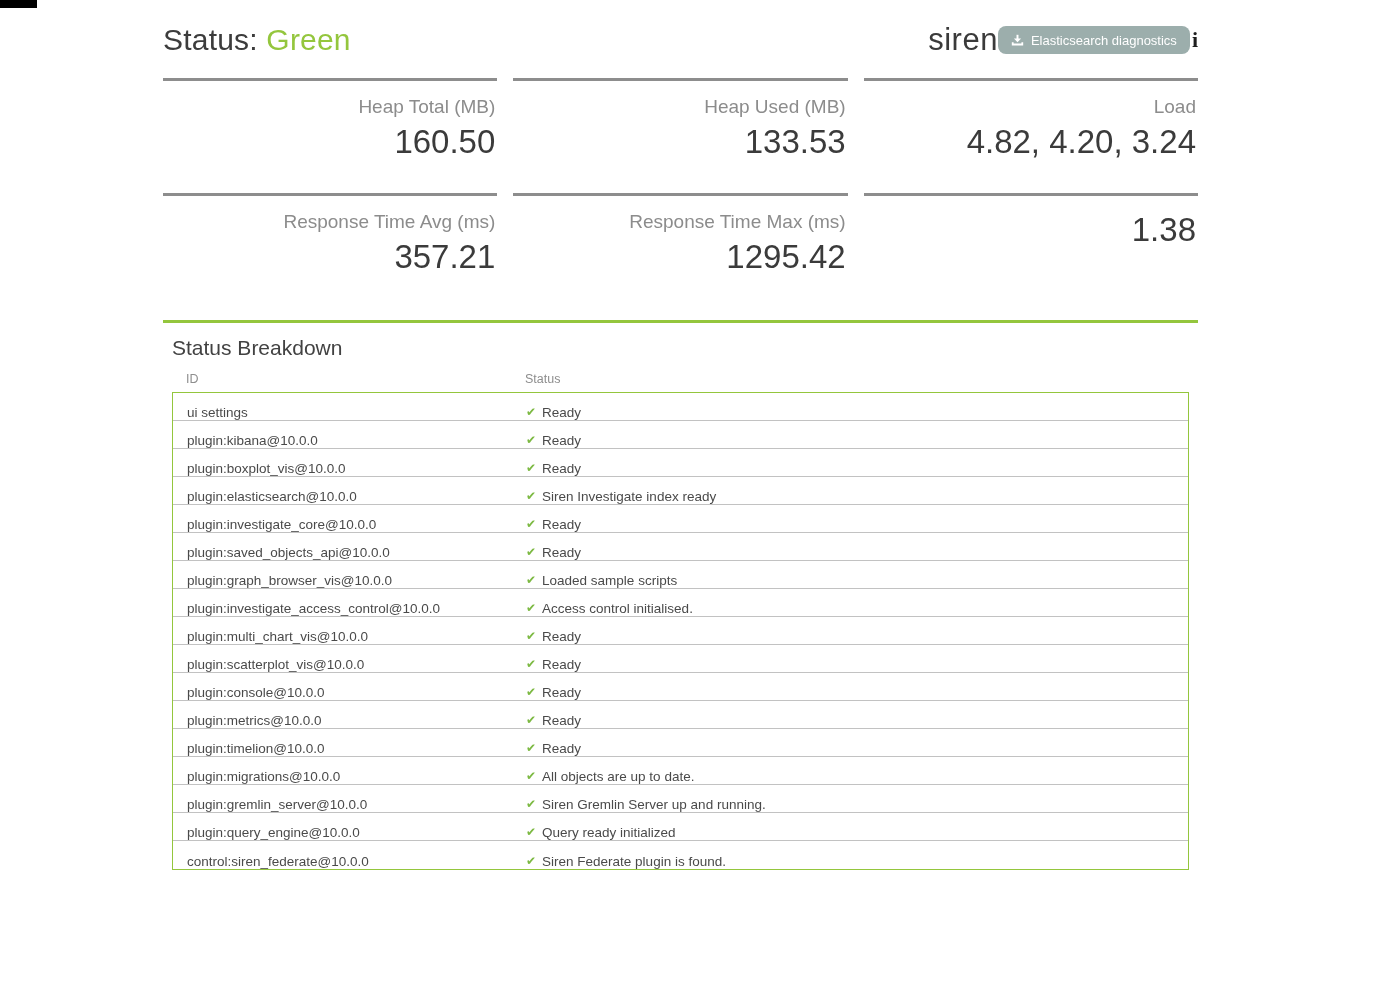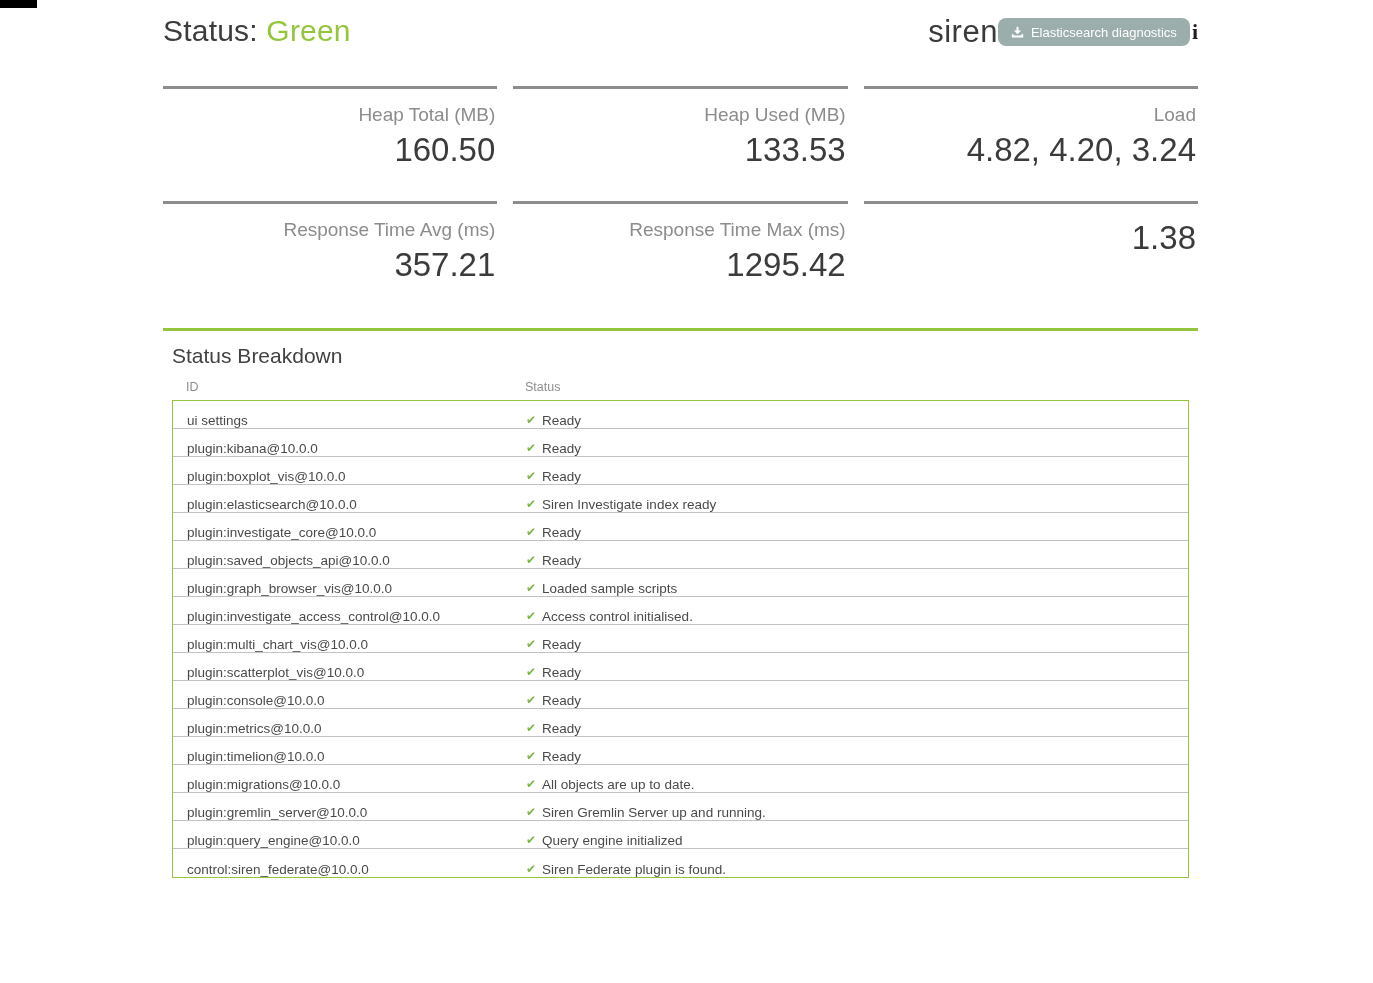--- a/index.html
+++ b/index.html
@@ -12,34 +12,34 @@
     --row-border:#c2c2c2;
   }
   *{margin:0;padding:0;box-sizing:border-box;}
   html,body{width:1373px;height:983px;background:#ffffff;
     font-family:"Liberation Sans","DejaVu Sans",sans-serif;
     position:relative;overflow:hidden;}
   .top-left-bar{position:absolute;left:0;top:0;width:37px;height:8px;background:#000;}
   .container{width:1035px;margin-left:163px;padding-top:14px;}
 
   
-  .header{display:flex;justify-content:space-between;align-items:flex-start;height:52px;}
+  .header{display:flex;justify-content:space-between;align-items:center;height:52px;}
   .page-title{font-size:30px;font-weight:400;color:var(--text-dark);letter-spacing:0.2px;}
   .page-title .status-green{color:var(--green);}
   .header-right{display:flex;align-items:center;}
   .brand{font-size:31px;color:#3a3a3a;letter-spacing:0.5px;}
   .diag-btn{display:inline-flex;align-items:center;gap:7px;background:var(--btn-bg);
     color:#ffffff;border:none;border-radius:8px;height:28px;padding:0 13px;
     font-size:13px;font-family:inherit;cursor:pointer;}
   .diag-btn svg{display:block;}
   .info-icon{font-family:"Liberation Serif","DejaVu Serif",serif;font-weight:700;
     font-size:22px;color:#1e1e1e;line-height:1;padding-left:2px;cursor:pointer;}
 
   
-  .metrics{margin-top:20px;display:grid;grid-template-columns:repeat(3,1fr);
+  .metrics{margin-top:12px;display:grid;grid-template-columns:repeat(3,1fr);
     column-gap:16px;row-gap:28px;}
   .metric-card{border-top:3px solid var(--card-border);text-align:right;
     padding:15px 2px 4px 0;}
   .metric-label{font-size:19px;color:var(--text-gray);margin-bottom:5px;}
   .metric-value{font-size:33px;color:#3b3b3b;line-height:1.15;}
 
   
   .breakdown{margin-top:40px;border-top:3px solid var(--green);padding-top:13px;}
   .breakdown-title{font-size:21px;font-weight:400;color:#424242;margin:0 0 12px 9px;}
   .table-head{display:flex;margin:0 9px 6px 9px;}
@@ -237,21 +237,21 @@
     <div class="cell-status">
       <span class="check">✔</span>
       <span>Siren Gremlin Server up and running.</span>
     </div>
   </div>
 
   <div class="table-row">
     <div class="cell-id">plugin:query_engine@10.0.0</div>
     <div class="cell-status">
       <span class="check">✔</span>
-      <span>Query engine initialized</span>
+      <span>Query ready initialized</span>
     </div>
   </div>
 
   <div class="table-row">
     <div class="cell-id">control:siren_federate@10.0.0</div>
     <div class="cell-status">
       <span class="check">✔</span>
       <span>Siren Federate plugin is found.</span>
     </div>
   </div>

